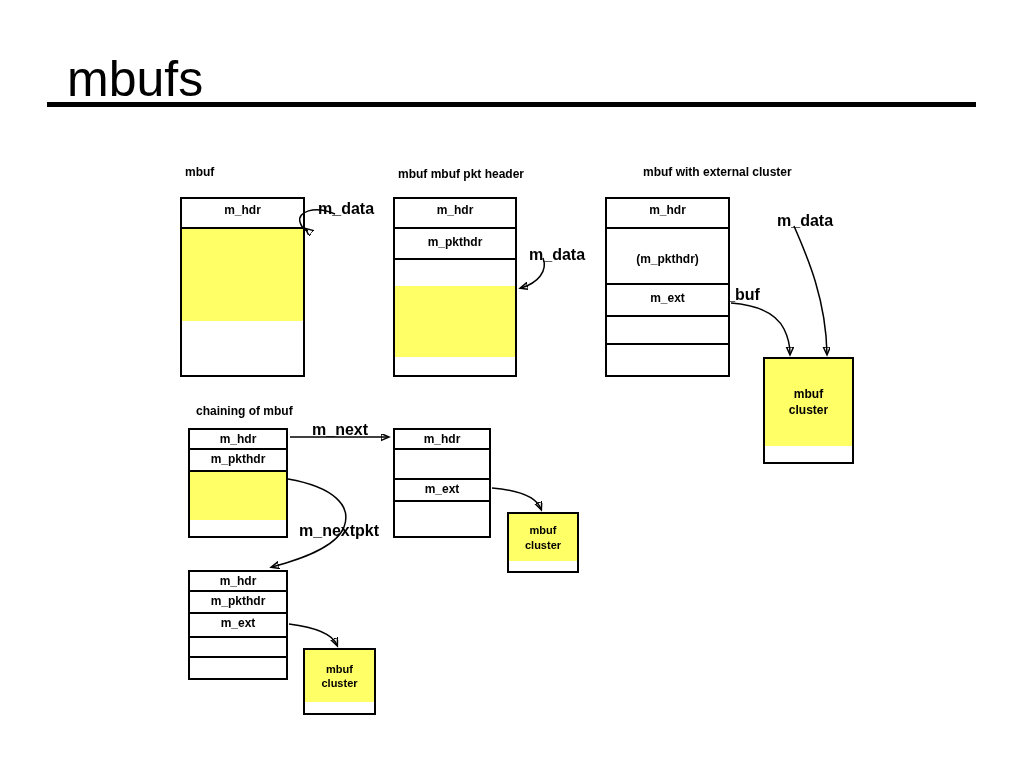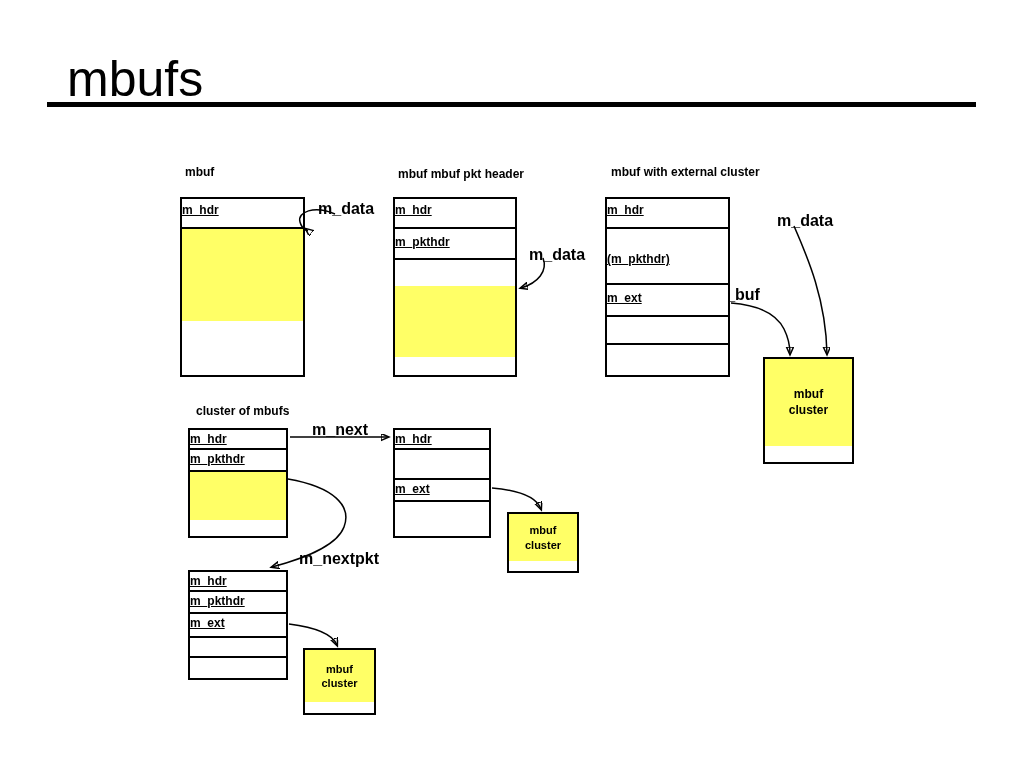--- a/index.html
+++ b/index.html
@@ -7,21 +7,21 @@
   body { font-family:"Liberation Sans", sans-serif; color:#000; }
   #slide { position:relative; width:1024px; height:768px; background:#fff; overflow:hidden;padding-left:32px; }
 
   .title { position:absolute; left:67px; top:50px; font-size:50px; font-weight:normal; }
   .rule  { position:absolute; left:47px; top:102px; width:929px; height:5px; background:#000; }
 
   .caption { position:absolute; font-size:12px; font-weight:bold; white-space:nowrap; }
   .alabel  { position:absolute; font-size:16px; font-weight:bold; white-space:nowrap; }
 
   .box  { position:absolute; border:2px solid #000; background:#fff; }
-  .cell { position:absolute; left:0; width:100%; text-align:left; font-size:12px; font-weight:bold; white-space:nowrap; z-index:2;text-decoration:underline; }
+  .cell { position:absolute; left:0; width:100%; text-align:center; font-size:12px; font-weight:bold; white-space:nowrap; z-index:2; }
   .hl   { position:absolute; left:0; width:100%; height:2px; background:#000; z-index:2; }
   .yfill{ position:absolute; left:0; width:100%; background:#ffff66; z-index:1; }
 
   .cluster { position:absolute; border:2px solid #000; background:#fff; }
   .cfill { position:absolute; left:0; top:0; width:100%; background:#ffff66;
            display:flex; align-items:center; justify-content:center; }
   .ctext { font-weight:bold; text-align:center; white-space:pre-line; line-height:1.3; }
   .f12 { font-size:12px; } .f11 { font-size:11px; }
 
   svg.arrows { position:absolute; left:0; top:0; pointer-events:none; z-index:3; }
@@ -46,29 +46,29 @@
     <path d="M 794 226 C 808 258 826 300 827 354" marker-end="url(#ah)"></path>
     <path d="M 731 303 C 757 305 776 313 784 329 C 789 339 790 346 790 354" marker-end="url(#ah)"></path>
     <path d="M 290 437 L 388 437" marker-end="url(#ah)"></path>
     <path d="M 288 479 C 334 487 352 506 344 527 C 336 548 298 560 272 567" marker-end="url(#ah)"></path>
     <path d="M 492 488 C 516 490 536 496 541 509" marker-end="url(#ah)"></path>
     <path d="M 289 624 C 313 627 332 633 337 645" marker-end="url(#ah)"></path>
   </svg>
 
   <div class="caption" style="left:185px;top:165px">mbuf</div>
   <div class="caption" style="left:398px;top:167px">mbuf mbuf pkt header</div>
-  <div class="caption" style="left:611px;top:165px">mbuf with external cluster</div>
-  <div class="caption" style="left:196px;top:404px">cluster of mbufs</div>
+  <div class="caption" style="left:643px;top:165px">mbuf with external cluster</div>
+  <div class="caption" style="left:196px;top:404px">chaining of mbuf</div>
 
   <div class="alabel" style="left:318px;top:200px">m_data</div>
   <div class="alabel" style="left:529px;top:246px">m_data</div>
   <div class="alabel" style="left:777px;top:212px">m_data</div>
   <div class="alabel" style="left:703px;top:286px">ext_buf</div>
   <div class="alabel" style="left:312px;top:421px">m_next</div>
-  <div class="alabel" style="left:299px;top:550px">m_nextpkt</div>
+  <div class="alabel" style="left:299px;top:522px">m_nextpkt</div>
 
   <div class="box" style="left:180px;top:197px;width:125px;height:180px">
     <div class="cell" style="top:4px">m_hdr</div>
     <div class="hl" style="top:28px"></div>
     <div class="yfill" style="top:30px;height:92px"></div>
   </div>
 
   <div class="box" style="left:393px;top:197px;width:124px;height:180px">
     <div class="cell" style="top:4px">m_hdr</div>
     <div class="hl" style="top:28px"></div>

